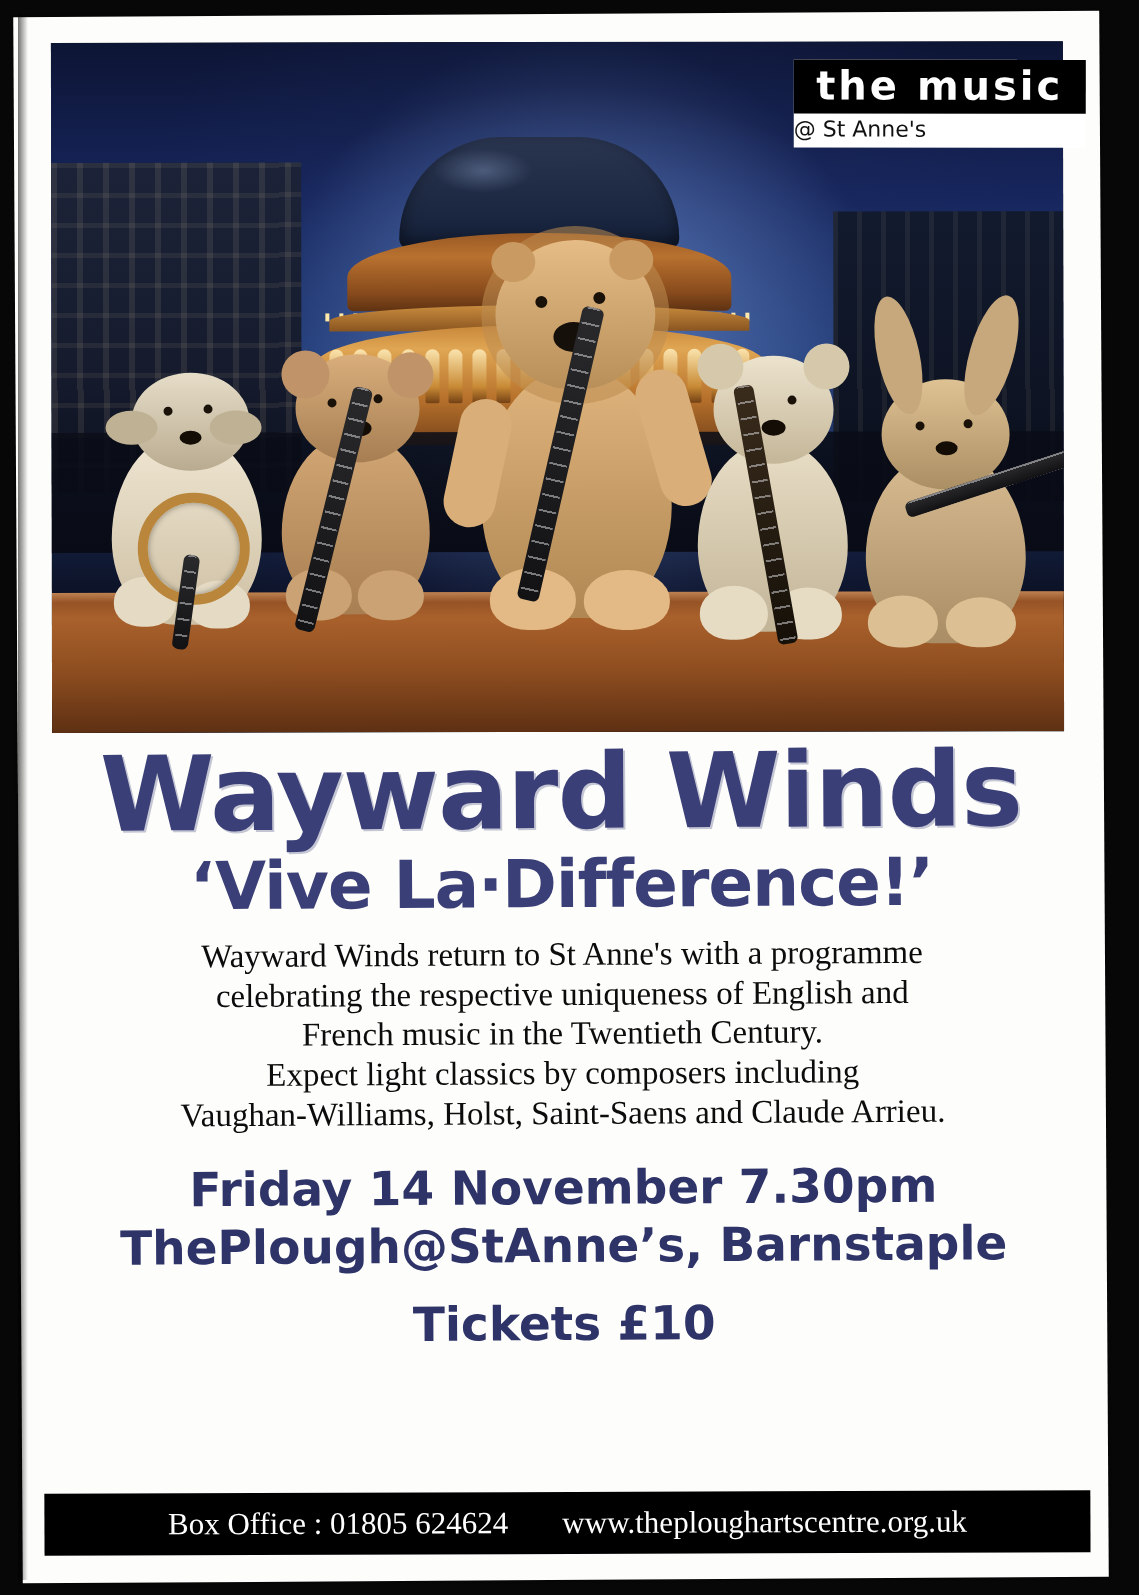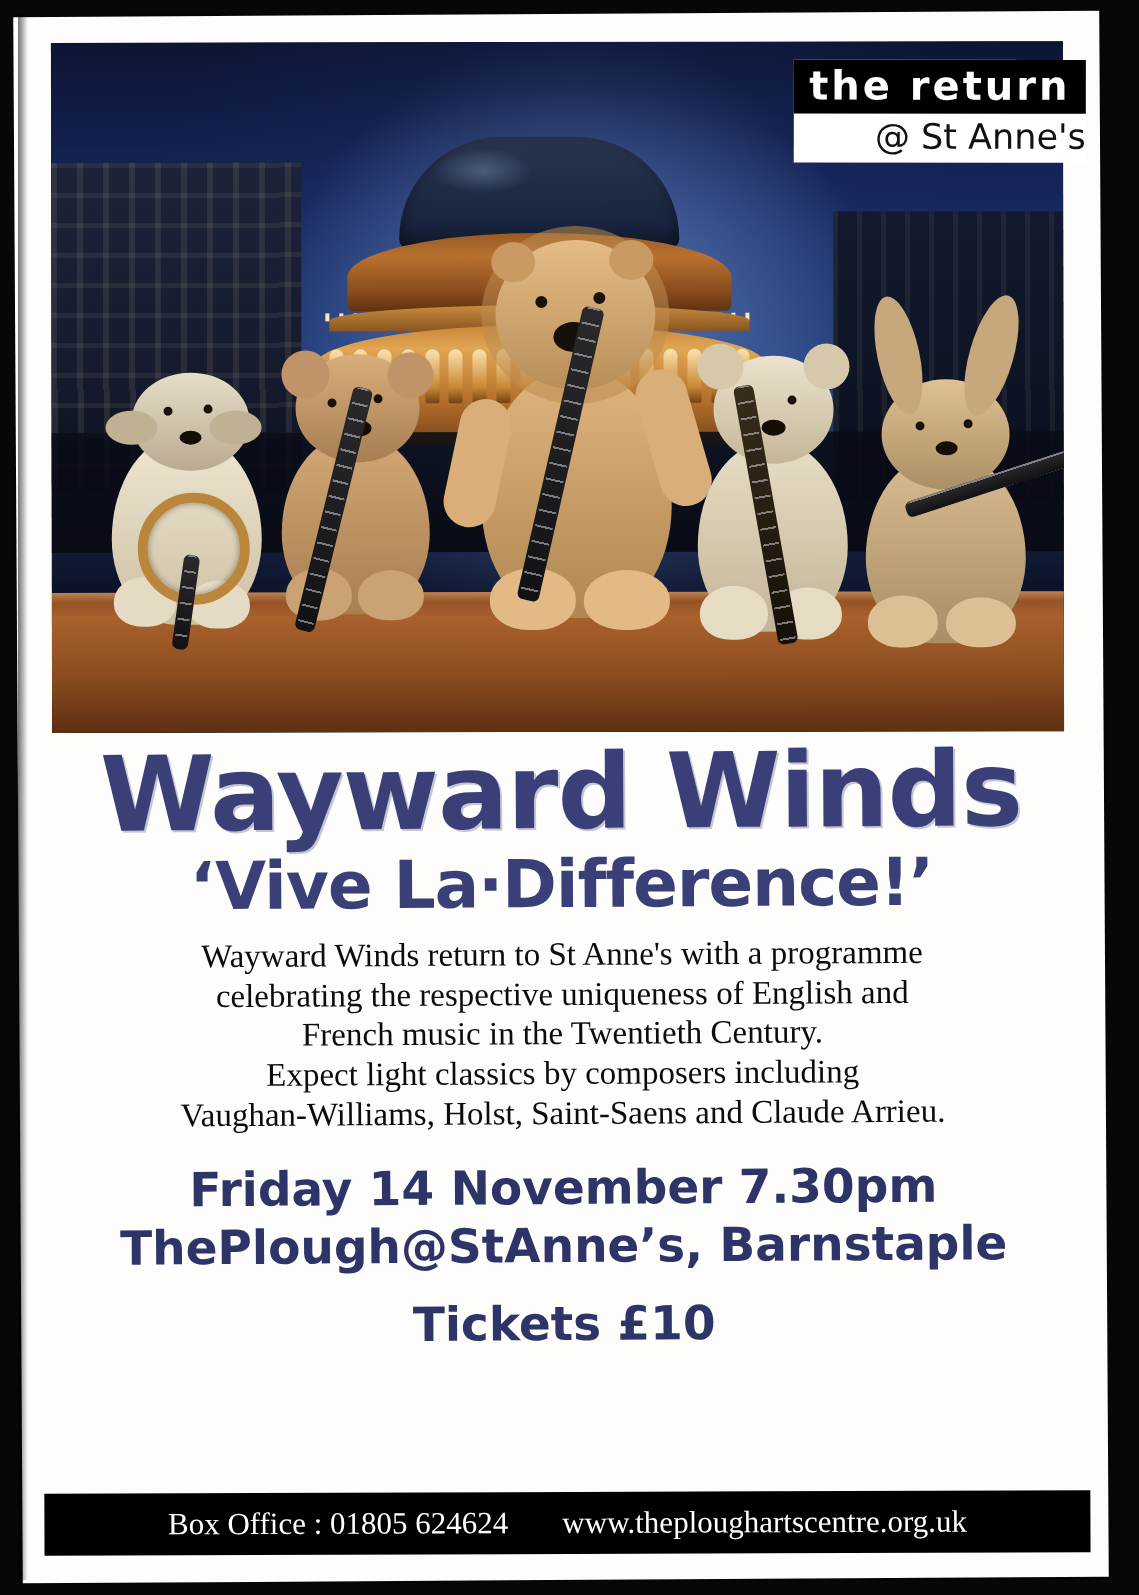--- a/index.html
+++ b/index.html
@@ -263,23 +263,23 @@
     color: #ffffff;
     font-size: 40px;
     font-weight: bold;
     letter-spacing: 3px;
     text-align: center;
     padding: 6px 4px 8px 4px;
     line-height: 1;
     font-family: "DejaVu Sans", sans-serif;
   }
   .logo-sub {
-    text-align: right;
+    text-align: left;
     color: #111;
-    font-size: 35px;
+    font-size: 22px;
     padding: 3px 0 6px 0;
     font-family: "DejaVu Sans", sans-serif;
   }
 
   
   .text-area {
     position: absolute;
     left: 0;
     right: 0;
     top: 726px;
@@ -462,21 +462,21 @@
         <div class="eye" style="left:74px; top:98px;"></div>
         <div class="eye" style="left:122px; top:96px;"></div>
         <div class="nose" style="left:94px; top:118px; width:22px; height:14px;"></div>
         <div class="leg" style="left:26px; top:272px; width:70px; height:52px; background:#dcc094;"></div>
         <div class="leg" style="left:104px; top:274px; width:70px; height:50px; background:#dcc094;"></div>
         <div class="instrument" style="left:60px; top:150px; width:190px; height:16px; transform:rotate(-18deg);"></div>
       </div>
     </div>
 
     <div class="logo">
-      <div class="logo-bar">the return</div>
+      <div class="logo-bar">the music</div>
       <div class="logo-sub">@ St Anne's</div>
     </div>
 
     <div class="text-area">
       <h1 class="title">Wayward Winds</h1>
       <h2 class="subtitle">‘Vive La·Difference!’</h2>
 
       <div class="blurb">
         <div>Wayward Winds return to St Anne's with a programme</div>
         <div>celebrating the respective uniqueness of English and</div>

